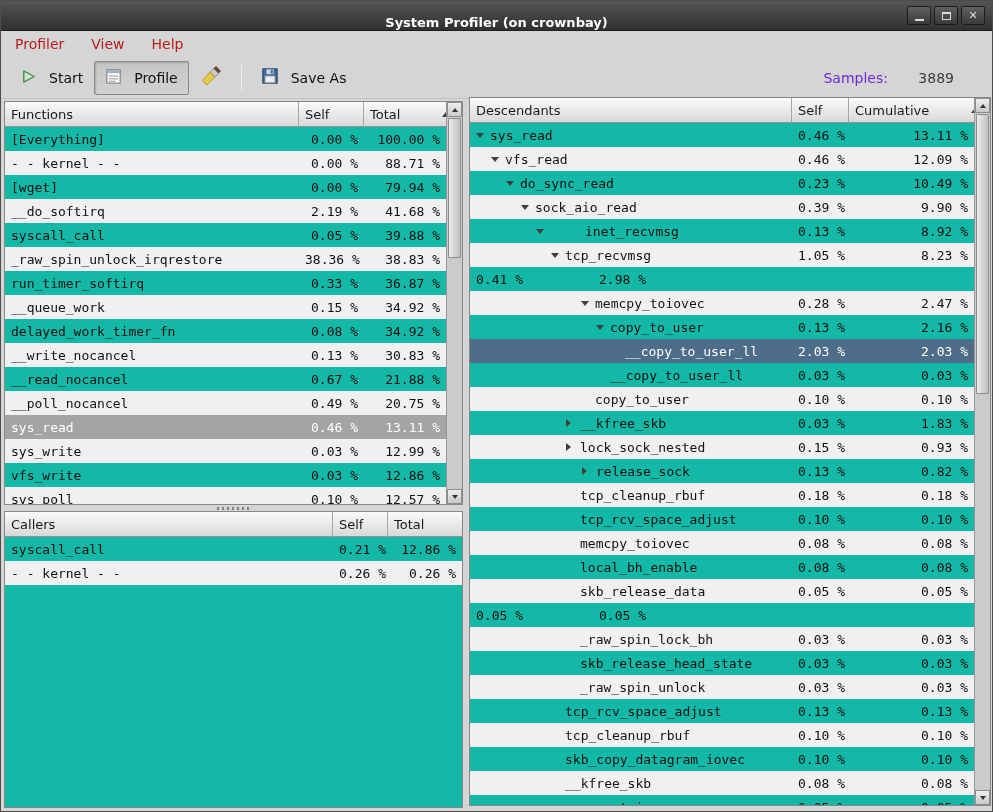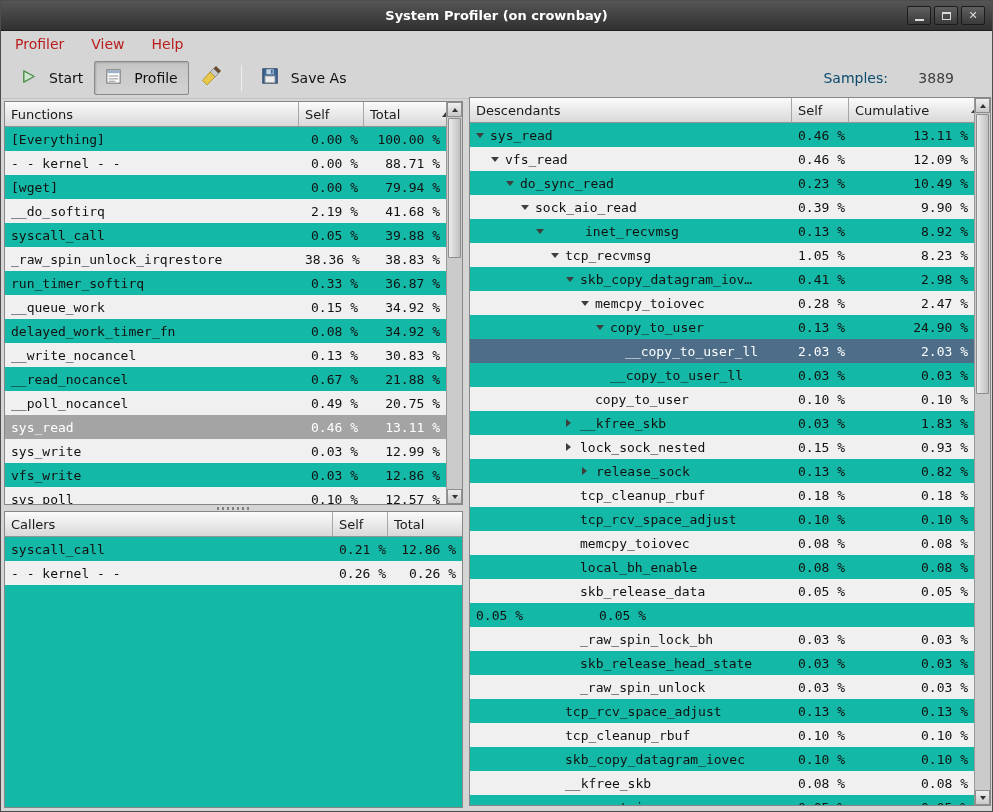--- a/index.html
+++ b/index.html
@@ -7,21 +7,21 @@
   .window {
     position:relative; width:993px; height:812px;
     background:#d5d5d5; border:1px solid #4d4d4d; overflow:hidden;
     font-family:"DejaVu Sans","Liberation Sans",sans-serif;
   }
   
   .titlebar {
     position:absolute; left:0; top:0; right:0; height:30px;
     background:linear-gradient(#555555,#303030);
     border-bottom:1px solid #1e1e1e;
-    display:flex; align-items:center; justify-content:center;
+    display:flex; align-items:flex-end; justify-content:center;
   }
   .title { color:#ffffff; font-weight:bold; font-size:13px; }
   .win-controls { position:absolute; right:7px; top:5px; display:flex; gap:3px; }
   .win-btn {
     width:24px; height:19px; border:1px solid #1c1c1c; border-radius:2px;
     background:linear-gradient(#606060,#3a3a3a);
     display:flex; align-items:center; justify-content:center; cursor:default;
   }
   .gl-min { width:9px; height:2px; background:#dcdcdc; margin-top:8px; }
   .gl-max { width:9px; height:8px; border:1px solid #dcdcdc; border-top-width:2px; }
@@ -40,21 +40,21 @@
     border-bottom:1px solid #c2c2c2;
   }
   .tbtn { display:flex; align-items:center; gap:12px; padding:6px 10px; border:1px solid transparent; border-radius:2px; }
   .tbtn.pressed {
     background:linear-gradient(#c6c6c6,#d2d2d2);
     border:1px solid #8a8a8a;
     box-shadow:inset 1px 1px 2px rgba(0,0,0,0.18);
   }
   .tsep { width:1px; height:26px; background:#a8a8a8; margin:0 8px; border-right:1px solid #eee; }
   .samples { margin-left:auto; display:flex; align-items:center; margin-right:30px; }
-  .samples-label { color:#0c4a6e; }
+  .samples-label { color:#6d28d9; }
   .samples-value { color:#3c3c3c; min-width:66px; text-align:right; }
   
   .panel { position:absolute; background:#14b8a6; border:1px solid #878787; display:flex; }
   .table-col { flex:1; display:flex; flex-direction:column; overflow:hidden; }
   .hdr { display:flex; height:25px; flex:0 0 25px; background:linear-gradient(#fbfbfb,#d7d7d7); font-size:13px; color:#1a1a1a; }
   .hcell { display:flex; align-items:center; padding:0 6px; border-right:1px solid #a6a6a6; border-bottom:1px solid #949494; }
   .hcell.name { flex:1; overflow:hidden; }
   .hcell.sorted { justify-content:space-between;gap:36px; }
   .hcell:last-child { border-right:none; }
   .sort-arrow { width:0; height:0; border-left:4px solid transparent; border-right:4px solid transparent; border-bottom:5px solid #3a3a3a; margin-left:6px; }
@@ -355,42 +355,38 @@
           </div>
           <div class="trow stripe">
             <div class="cell name" style="padding-left: 81px;">
               <span class="exp open"></span>
               <span class="lbl">tcp_recvmsg</span>
             </div>
             <div class="cell num c2">1.05 %</div>
             <div class="cell num c3">8.23 %</div>
           </div>
           <div class="trow">
-            <div class="cell name" style="padding-left: 96px;">
-              <span class="exp open"></span>
-              <span class="lbl">skb_copy_datagram_iov…</span>
-            </div>
             <div class="cell num c2">0.41 %</div>
             <div class="cell num c3">2.98 %</div>
           </div>
           <div class="trow stripe">
             <div class="cell name" style="padding-left: 111px;">
               <span class="exp open"></span>
               <span class="lbl">memcpy_toiovec</span>
             </div>
             <div class="cell num c2">0.28 %</div>
             <div class="cell num c3">2.47 %</div>
           </div>
           <div class="trow">
             <div class="cell name" style="padding-left: 126px;">
               <span class="exp open"></span>
               <span class="lbl">copy_to_user</span>
             </div>
             <div class="cell num c2">0.13 %</div>
-            <div class="cell num c3">24.90 %</div>
+            <div class="cell num c3">2.16 %</div>
           </div>
           <div class="trow stripe sel-blue">
             <div class="cell name" style="padding-left: 141px;">
               <span class="exp leaf"></span>
               <span class="lbl">__copy_to_user_ll</span>
             </div>
             <div class="cell num c2">2.03 %</div>
             <div class="cell num c3">2.03 %</div>
           </div>
           <div class="trow">

